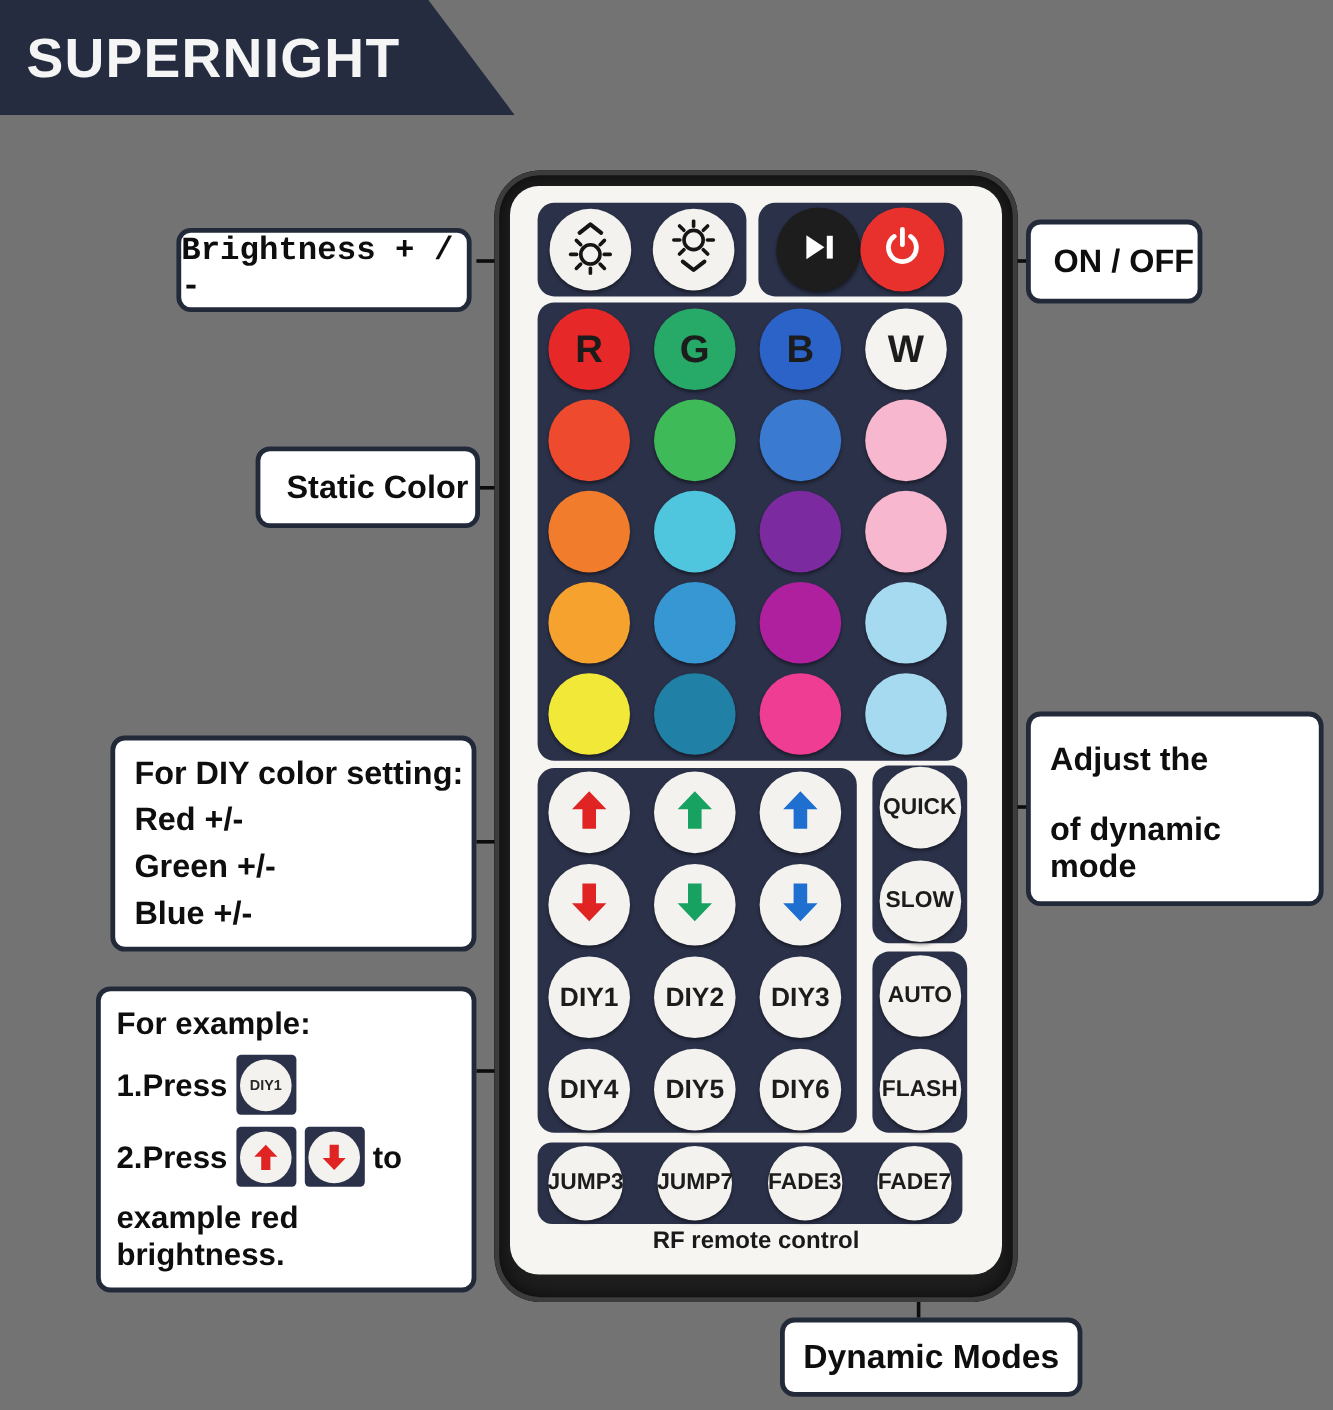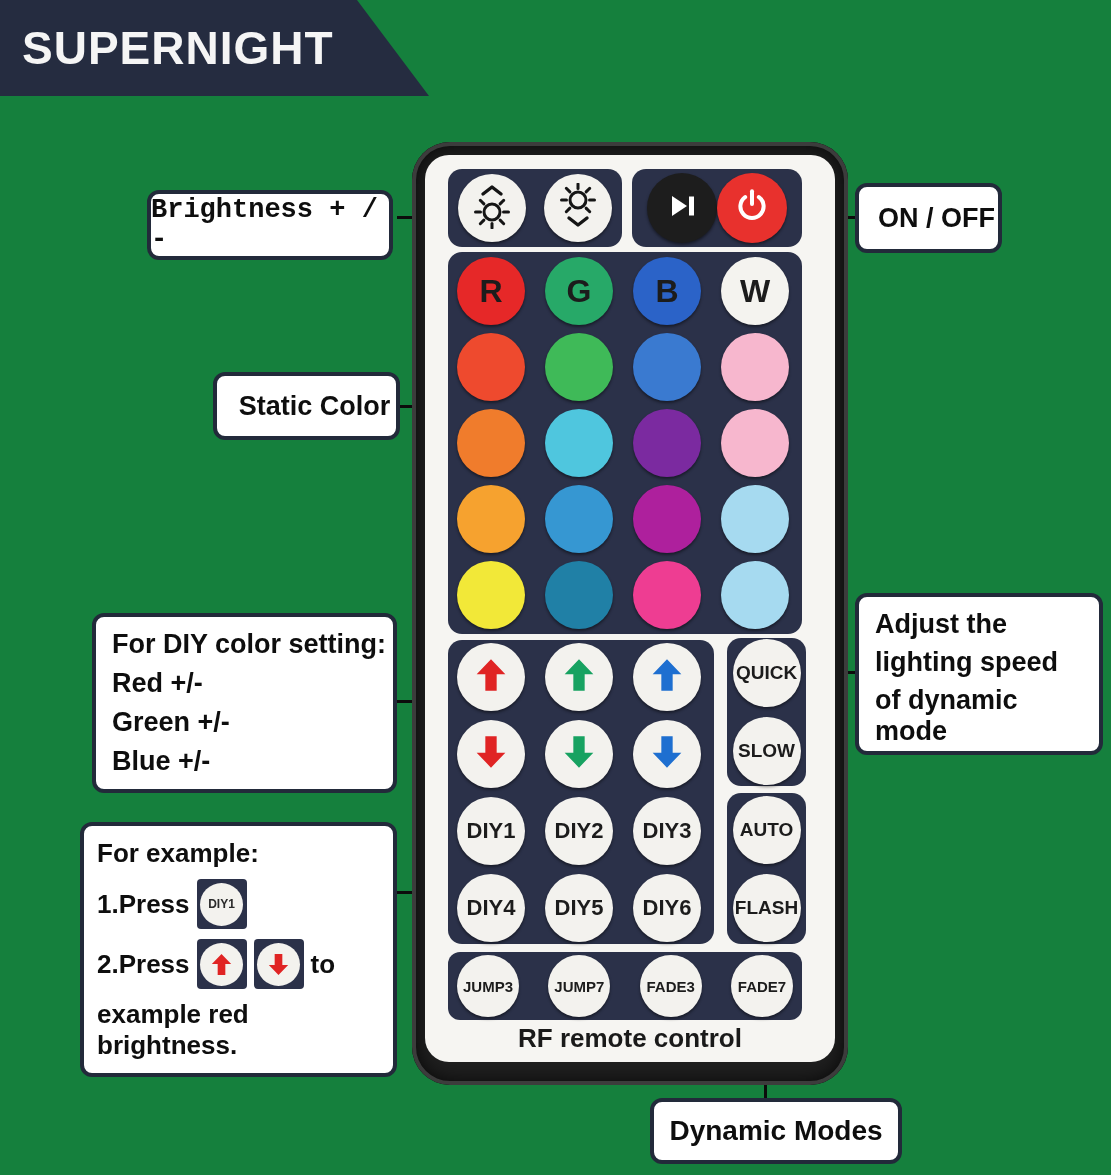--- a/index.html
+++ b/index.html
@@ -1,16 +1,16 @@
 <!DOCTYPE html>
 <html><head>
 <meta charset="utf-8">
 <style>
   html,body{margin:0;padding:0;background:#ffffff;}
-  #stage{position:relative;width:1111px;height:1175px;background:#15803d;overflow:hidden;
+  #stage{position:relative;width:1111px;height:1175px;background:#737373;overflow:hidden;
          font-family:"Liberation Sans",sans-serif;}
 
   
   #banner{position:absolute;left:0;top:0;width:432px;height:96px;background:#252c40;
           clip-path:polygon(0 0,357px 0,429px 96px,0 96px);
           display:flex;align-items:center;padding-left:22px;box-sizing:border-box;}
   #banner .brand{color:#f5f5f5;font-size:46px;font-weight:bold;letter-spacing:1px;}
 
   
   #remote-body{position:absolute;left:412px;top:142px;width:436px;height:943px;
@@ -29,32 +29,32 @@
   #panel-arrows-diy{left:23px;top:485px;width:266px;height:304px;
                 display:grid;grid-template-columns:repeat(3,68px);
                 column-gap:20px;row-gap:9px;padding:3px 9px;}
   #panel-speed{left:302px;top:483px;width:79px;height:148px;
                display:flex;flex-direction:column;align-items:center;justify-content:center;gap:10px;}
   #panel-mode{left:302px;top:638px;width:79px;height:151px;
               display:flex;flex-direction:column;align-items:center;justify-content:center;gap:10px;}
   #panel-bottom{left:23px;top:797px;width:354px;height:68px;border-radius:12px;
                 display:flex;align-items:center;justify-content:space-between;padding:0 9px;}
   #rf-label{position:absolute;left:0;top:868px;width:100%;text-align:center;
-            font-size:26px;font-weight:bold;color:#1a1a1a;}
+            font-size:20px;font-weight:bold;color:#1a1a1a;}
 
   .rbtn{width:68px;height:68px;border-radius:50%;background:#f3f2ee;
         display:flex;align-items:center;justify-content:center;
         font-weight:bold;color:#1c1c1c;box-shadow:0 2px 3px rgba(0,0,0,.45);}
   .cbtn{width:68px;height:68px;border-radius:50%;
         display:flex;align-items:center;justify-content:center;
         font-weight:bold;font-size:32px;color:#1c1c1c;box-shadow:0 2px 3px rgba(0,0,0,.45);}
   .tbtn{width:68px;height:68px;border-radius:50%;
         display:flex;align-items:center;justify-content:center;
         box-shadow:0 2px 3px rgba(0,0,0,.45);}
-  .small{width:62px;height:62px;font-size:15px;}
+  .small{width:62px;height:62px;font-size:19px;}
   .diy-label{font-size:22px;}
   .sp-label{font-size:19px;}
 
   
   .callout{position:absolute;background:#fff;border:4px solid #222a3a;border-radius:12px;
            display:flex;align-items:center;justify-content:center;
            font-weight:bold;color:#0e0e0e;font-size:27px;box-sizing:border-box;}
   #callout-brightness{left:147px;top:190px;width:246px;height:70px;font-family:Liberation Mono, monospace;}
   #callout-onoff{left:855px;top:183px;width:147px;height:70px;padding-left:16px;}
   #callout-static{left:213px;top:372px;width:187px;height:68px;padding-left:16px;}
@@ -250,21 +250,20 @@
 
   <div class="callout" id="callout-diy">
     <div>For DIY color setting:</div>
     <div>Red +/-</div>
     <div>Green +/-</div>
     <div>Blue +/-</div>
   </div>
 
   <div class="callout" id="callout-speed">
     <div>Adjust the</div>
-    <div>lighting speed</div>
     <div>of dynamic mode</div>
   </div>
 
   <div class="callout" id="callout-howto">
     <div class="howto-row">For example:</div>
     <div class="howto-row">
       <span>1.Press</span>
       <span class="chip">
         <span class="cc">DIY1</span>
       </span>

